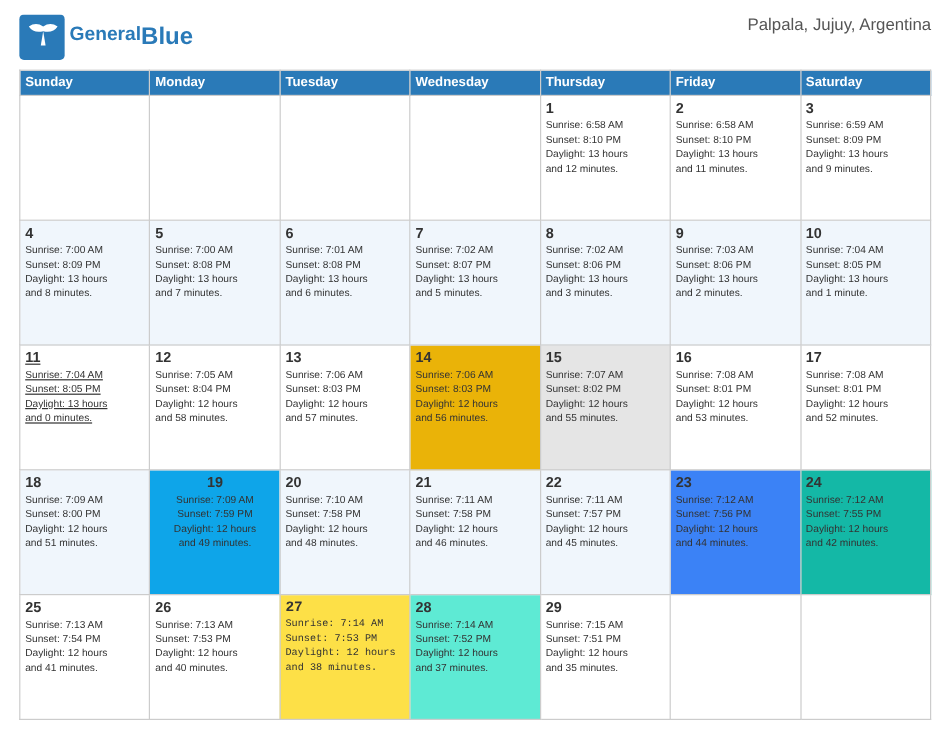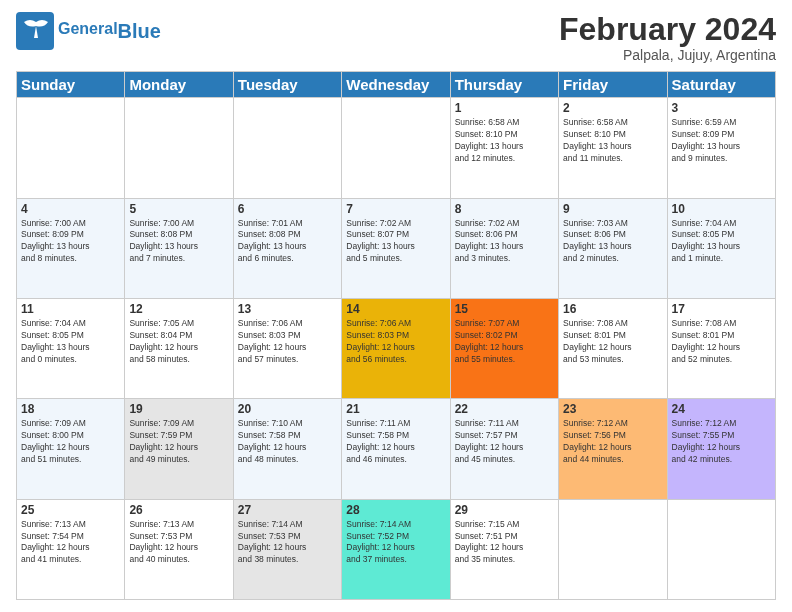--- a/index.html
+++ b/index.html
@@ -43,21 +43,21 @@
     }
     .calendar {
       width: 100%;
       border-collapse: collapse;
       flex: 1;
       table-layout: fixed;
     }
     .calendar th {
       background: #2a7ab8;
       color: #fff;
-      font-size: 15px;
+      font-size: 11px;
       font-weight: bold;
       padding: 4px 4px;
       text-align: left;
       border: 1px solid #ccc;
     }
     .calendar td {
       border: 1px solid #ccc;
       vertical-align: top;
       padding: 3px 4px;
       font-size: 9px;
@@ -102,21 +102,20 @@
         <path d="M8 10 Q14 6 20 10 Q26 6 32 10 Q28 16 20 14 Q12 16 8 10Z" fill="white"></path>
         <path d="M20 14 L18 26 L22 26 Z" fill="white"></path>
         <text x="5" y="36" font-size="8" fill="white" font-family="Arial" font-weight="bold"></text>
       </svg>
       <div style="display:flex;flex-direction:row;line-height:1.1;">
         <span style="font-size:16px;font-weight:bold;color:#2a7ab8;">General</span>
         <span style="font-size:20px;font-weight:bold;color:#2a7ab8;">Blue</span>
       </div>
     </div>
     <div class="title-block">
-      <div class="month-title">February 2024</div>
       <div class="subtitle">Palpala, Jujuy, Argentina</div>
     </div>
   </div>
 
   <table class="calendar">
     <thead>
       <tr>
       <th>Sunday</th>
           <th>Monday</th>
           <th>Tuesday</th>
@@ -169,89 +168,89 @@
           <td style="background: rgb(240, 246, 252);">
             <span class="day-num">9</span>
             <div class="day-detail">Sunrise: 7:03 AM<br>Sunset: 8:06 PM<br>Daylight: 13 hours<br>and 2 minutes.</div>
           </td>
           <td style="background: rgb(240, 246, 252);">
             <span class="day-num">10</span>
             <div class="day-detail">Sunrise: 7:04 AM<br>Sunset: 8:05 PM<br>Daylight: 13 hours<br>and 1 minute.</div>
           </td>
         </tr>
         <tr>
-          <td style="background: rgb(255, 255, 255);">
+          <td style="background: rgb(255, 255, 255); text-decoration: underline;">
             <span class="day-num">11</span>
             <div class="day-detail">Sunrise: 7:04 AM<br>Sunset: 8:05 PM<br>Daylight: 13 hours<br>and 0 minutes.</div>
           </td>
           <td style="background: rgb(255, 255, 255);">
             <span class="day-num">12</span>
             <div class="day-detail">Sunrise: 7:05 AM<br>Sunset: 8:04 PM<br>Daylight: 12 hours<br>and 58 minutes.</div>
           </td>
           <td style="background: rgb(255, 255, 255);">
             <span class="day-num">13</span>
             <div class="day-detail">Sunrise: 7:06 AM<br>Sunset: 8:03 PM<br>Daylight: 12 hours<br>and 57 minutes.</div>
           </td>
           <td style="background: #eab308;">
             <span class="day-num">14</span>
             <div class="day-detail">Sunrise: 7:06 AM<br>Sunset: 8:03 PM<br>Daylight: 12 hours<br>and 56 minutes.</div>
           </td>
-          <td style="background: #f97316;">
+          <td style="background: #e5e5e5;">
             <span class="day-num">15</span>
             <div class="day-detail">Sunrise: 7:07 AM<br>Sunset: 8:02 PM<br>Daylight: 12 hours<br>and 55 minutes.</div>
           </td>
           <td style="background: rgb(255, 255, 255);">
             <span class="day-num">16</span>
             <div class="day-detail">Sunrise: 7:08 AM<br>Sunset: 8:01 PM<br>Daylight: 12 hours<br>and 53 minutes.</div>
           </td>
           <td style="background: rgb(255, 255, 255);">
             <span class="day-num">17</span>
             <div class="day-detail">Sunrise: 7:08 AM<br>Sunset: 8:01 PM<br>Daylight: 12 hours<br>and 52 minutes.</div>
           </td>
         </tr>
         <tr>
           <td style="background: rgb(240, 246, 252);">
             <span class="day-num">18</span>
             <div class="day-detail">Sunrise: 7:09 AM<br>Sunset: 8:00 PM<br>Daylight: 12 hours<br>and 51 minutes.</div>
           </td>
-          <td style="background: #e5e5e5;">
+          <td style="background: #0ea5e9; text-align: center;">
             <span class="day-num">19</span>
             <div class="day-detail">Sunrise: 7:09 AM<br>Sunset: 7:59 PM<br>Daylight: 12 hours<br>and 49 minutes.</div>
           </td>
           <td style="background: rgb(240, 246, 252);">
             <span class="day-num">20</span>
             <div class="day-detail">Sunrise: 7:10 AM<br>Sunset: 7:58 PM<br>Daylight: 12 hours<br>and 48 minutes.</div>
           </td>
           <td style="background: rgb(240, 246, 252);">
             <span class="day-num">21</span>
             <div class="day-detail">Sunrise: 7:11 AM<br>Sunset: 7:58 PM<br>Daylight: 12 hours<br>and 46 minutes.</div>
           </td>
           <td style="background: rgb(240, 246, 252);">
             <span class="day-num">22</span>
             <div class="day-detail">Sunrise: 7:11 AM<br>Sunset: 7:57 PM<br>Daylight: 12 hours<br>and 45 minutes.</div>
           </td>
-          <td style="background: #fdba74;">
+          <td style="background: #3b82f6;">
             <span class="day-num">23</span>
             <div class="day-detail">Sunrise: 7:12 AM<br>Sunset: 7:56 PM<br>Daylight: 12 hours<br>and 44 minutes.</div>
           </td>
-          <td style="background: #c4b5fd;">
+          <td style="background: #14b8a6;">
             <span class="day-num">24</span>
             <div class="day-detail">Sunrise: 7:12 AM<br>Sunset: 7:55 PM<br>Daylight: 12 hours<br>and 42 minutes.</div>
           </td>
         </tr>
         <tr>
           <td style="background: rgb(255, 255, 255);">
             <span class="day-num">25</span>
             <div class="day-detail">Sunrise: 7:13 AM<br>Sunset: 7:54 PM<br>Daylight: 12 hours<br>and 41 minutes.</div>
           </td>
           <td style="background: rgb(255, 255, 255);">
             <span class="day-num">26</span>
             <div class="day-detail">Sunrise: 7:13 AM<br>Sunset: 7:53 PM<br>Daylight: 12 hours<br>and 40 minutes.</div>
           </td>
-          <td style="background: #e5e5e5;">
+          <td style="background: #fde047; font-family: Liberation Mono, monospace;">
             <span class="day-num">27</span>
             <div class="day-detail">Sunrise: 7:14 AM<br>Sunset: 7:53 PM<br>Daylight: 12 hours<br>and 38 minutes.</div>
           </td>
           <td style="background: #5eead4;">
             <span class="day-num">28</span>
             <div class="day-detail">Sunrise: 7:14 AM<br>Sunset: 7:52 PM<br>Daylight: 12 hours<br>and 37 minutes.</div>
           </td>
           <td style="background: rgb(255, 255, 255);">
             <span class="day-num">29</span>
             <div class="day-detail">Sunrise: 7:15 AM<br>Sunset: 7:51 PM<br>Daylight: 12 hours<br>and 35 minutes.</div>

